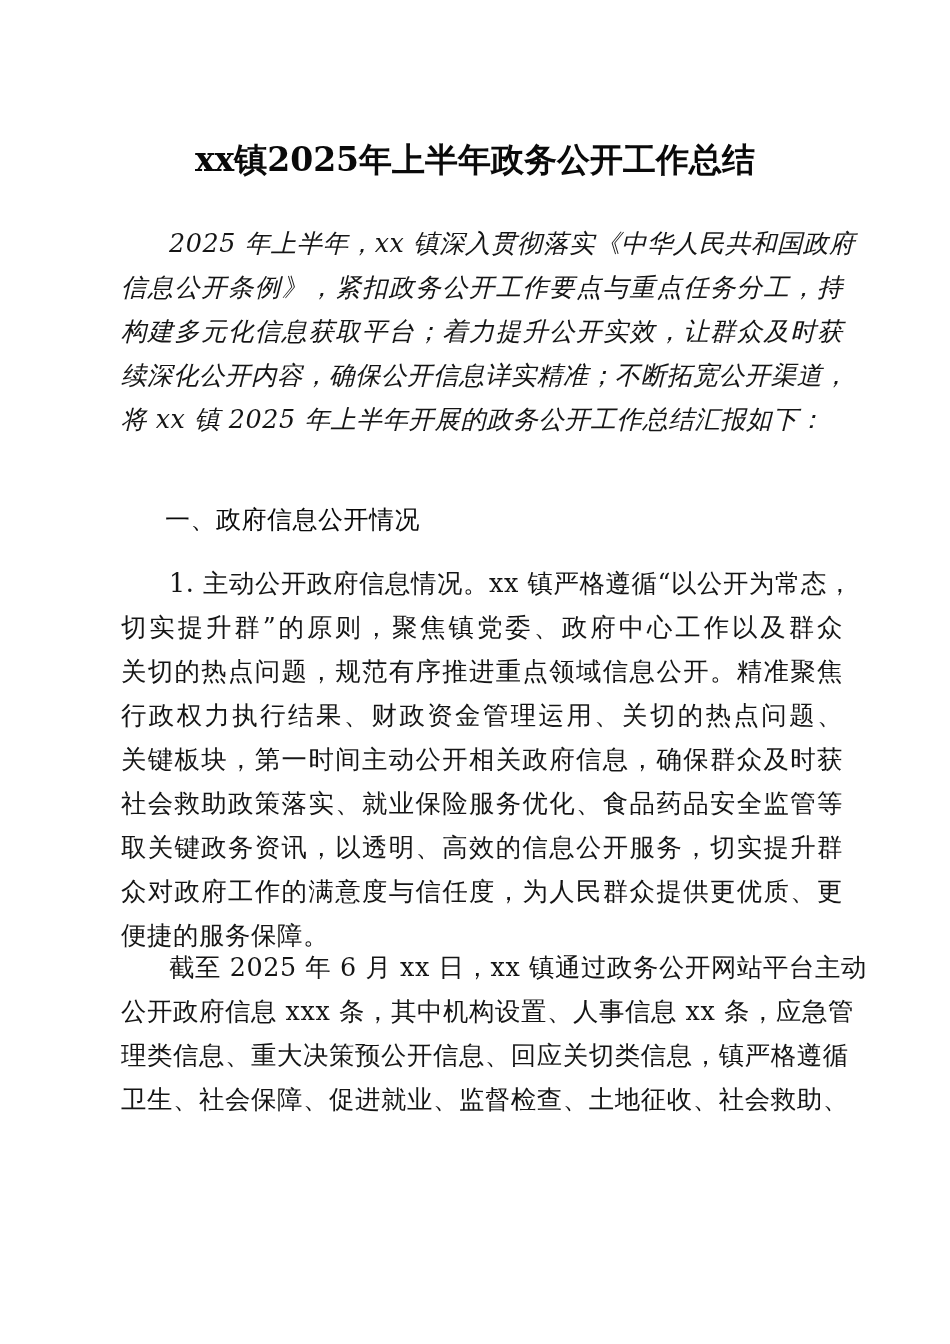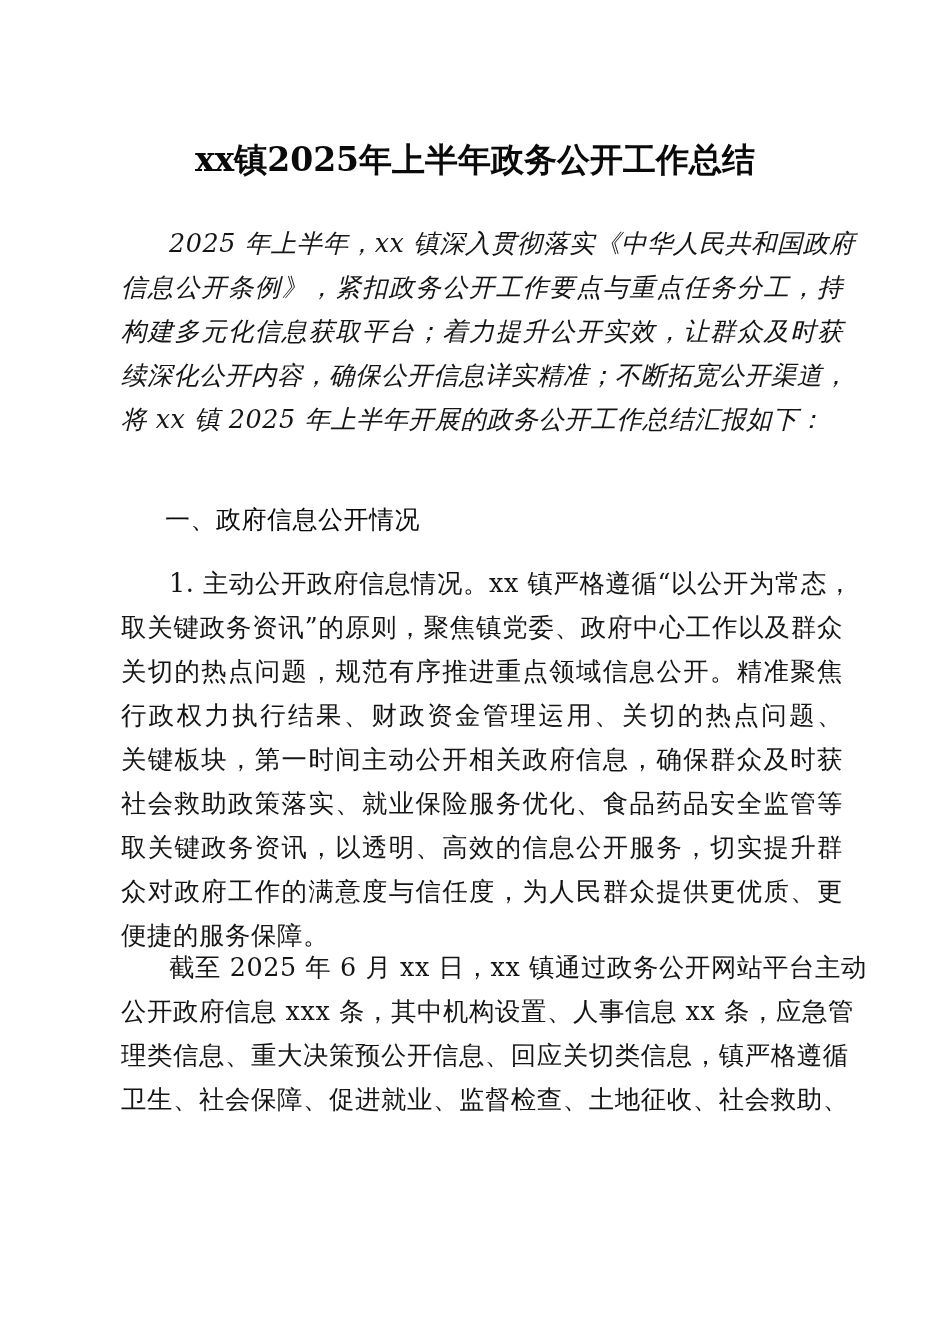--- a/index.html
+++ b/index.html
@@ -90,21 +90,21 @@
     <span class="line">续深化公开内容，确保公开信息详实精准；不断拓宽公开渠道，</span>
     <span class="line last">将 xx 镇 2025 年上半年开展的政务公开工作总结汇报如下：</span>
   </div>
 
   <div class="body-text h1">
     <div class="heading">一、政府信息公开情况</div>
   </div>
 
   <div class="body-text p2">
     <span class="line indent">1. 主动公开政府信息情况。xx 镇严格遵循“以公开为常态，</span>
-    <span class="line">取关键政务资讯”的原则，聚焦镇党委、政府中心工作以及群众</span>
+    <span class="line">切实提升群”的原则，聚焦镇党委、政府中心工作以及群众</span>
     <span class="line">关切的热点问题，规范有序推进重点领域信息公开。精准聚焦</span>
     <span class="line">行政权力执行结果、财政资金管理运用、关切的热点问题、</span>
     <span class="line">关键板块，第一时间主动公开相关政府信息，确保群众及时获</span>
     <span class="line">社会救助政策落实、就业保险服务优化、食品药品安全监管等</span>
     <span class="line">取关键政务资讯，以透明、高效的信息公开服务，切实提升群</span>
     <span class="line">众对政府工作的满意度与信任度，为人民群众提供更优质、更</span>
     <span class="line last">便捷的服务保障。</span>
   </div>
 
   <div class="body-text p3">

